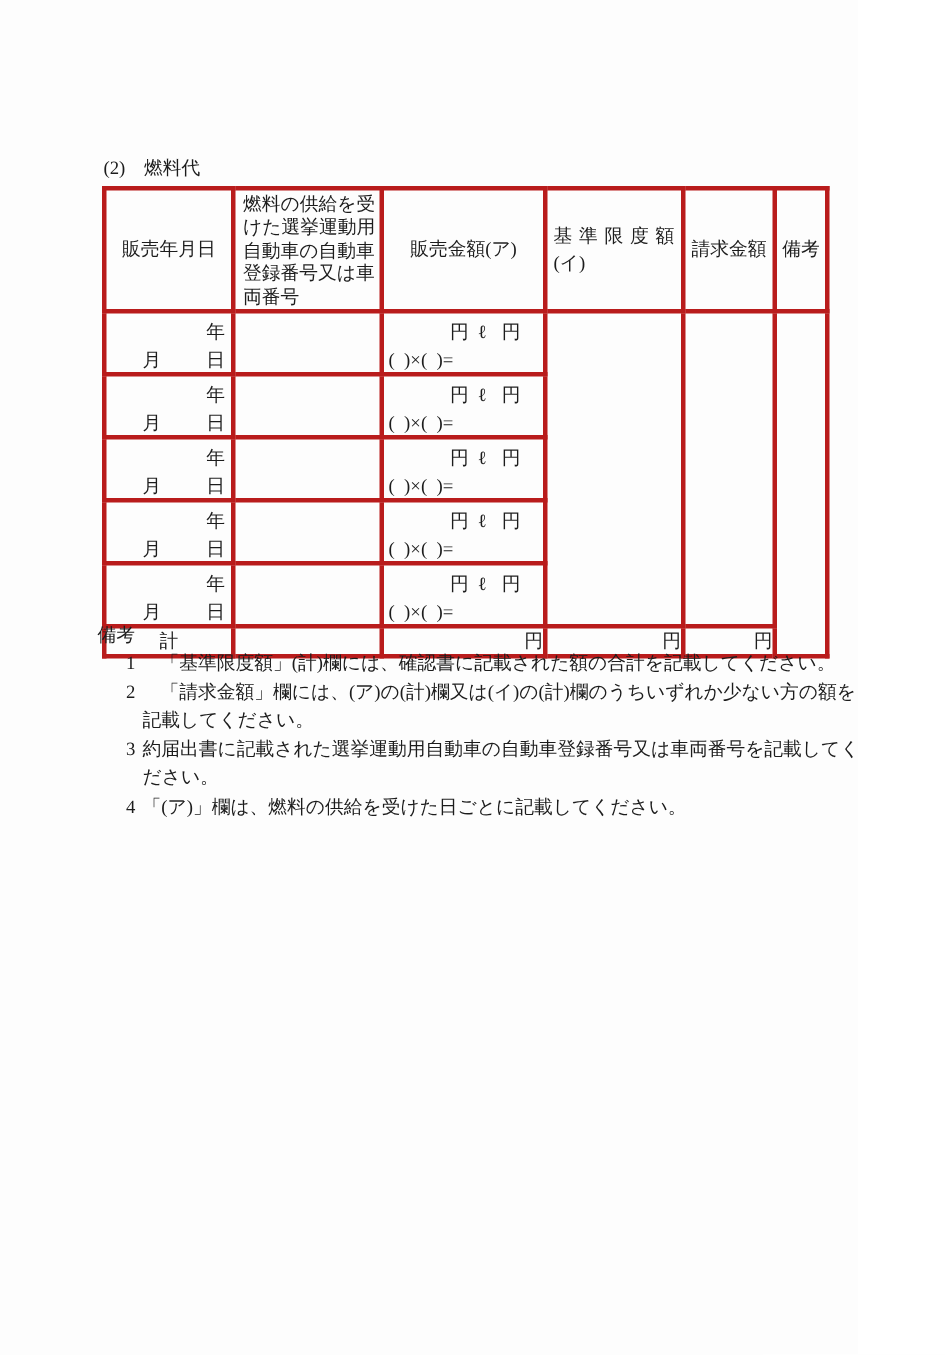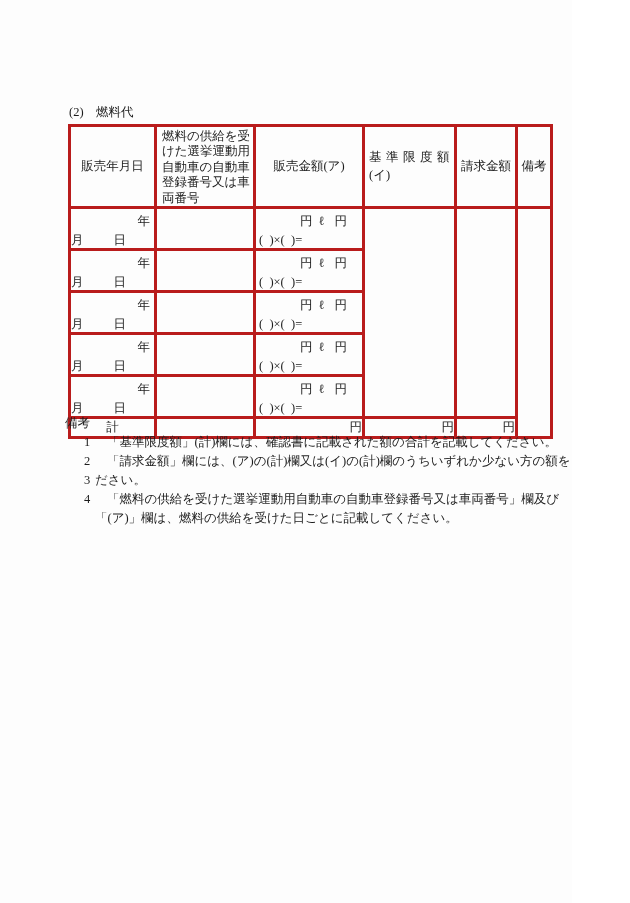--- a/index.html
+++ b/index.html
@@ -34,21 +34,21 @@
   tr.totalrow{height:19px;}
   th.h-center{text-align:center;vertical-align:middle;}
   th.h-veh{vertical-align:top;text-align:left;}
   th.h-veh .vline{line-height:15.4px;padding-left:5px;padding-right:2px;white-space:nowrap;}
   th.h-veh .vline:first-child{padding-top:2px;}
   th.h-limit{vertical-align:middle;text-align:left;}
   th.h-limit .limit-l1{letter-spacing:4.5px;padding-left:4px;line-height:16.5px;white-space:nowrap;font-family:Liberation Mono, monospace;}
   th.h-limit .limit-l2{padding-left:4px;line-height:16.5px;}
   td.c-date{vertical-align:top;}
   td.c-date .dl1{text-align:right;padding:4px 4px 0 0;line-height:16px;}
-  td.c-date .dl2{padding:3px 4px 0 0;line-height:16px;}
+  td.c-date .dl2{text-align:right;padding:3px 4px 0 0;line-height:16px;}
   td.c-date .day{margin-left:30px;}
   td.c-veh{vertical-align:top;}
   td.c-amt{vertical-align:top;}
   td.c-amt .al1{text-align:right;padding:4px 15px 0 0;line-height:16px;white-space:pre;}
   td.c-amt .al1 .lit{margin-left:6px;}
   td.c-amt .al1 .yen2{margin-left:10px;}
   td.c-amt .al2{text-align:left;padding:3px 0 0 3px;line-height:16px;white-space:pre;}
   td.c-merged{vertical-align:top;}
   td.c-total-label{text-align:center;vertical-align:middle;}
   td.c-total-empty{}
@@ -176,27 +176,28 @@
     <div class="notes-title">備考</div>
 
     <div class="note-item">
       <span class="note-num">1</span>
       <div class="note-line first">「基準限度額」(計)欄には、確認書に記載された額の合計を記載してください。</div>
     </div>
 
     <div class="note-item">
       <span class="note-num">2</span>
       <div class="note-line first">「請求金額」欄には、(ア)の(計)欄又は(イ)の(計)欄のうちいずれか少ない方の額を</div>
+      <div class="note-line wrap">記載してください。</div>
     </div>
 
     <div class="note-item">
       <span class="note-num">3</span>
+      <div class="note-line wrap">約届出書に記載された選挙運動用自動車の自動車登録番号又は車両番号を記載してく</div>
       <div class="note-line wrap">ださい。</div>
     </div>
 
     <div class="note-item">
       <span class="note-num">4</span>
-      <div class="note-line first">「燃料の供給を受けた選挙運動用自動車の自動車登録番号又は車両番号」欄及び</div>
       <div class="note-line wrap">「(ア)」欄は、燃料の供給を受けた日ごとに記載してください。</div>
     </div>
   </div>
 
 </div>
 
 </body></html>

